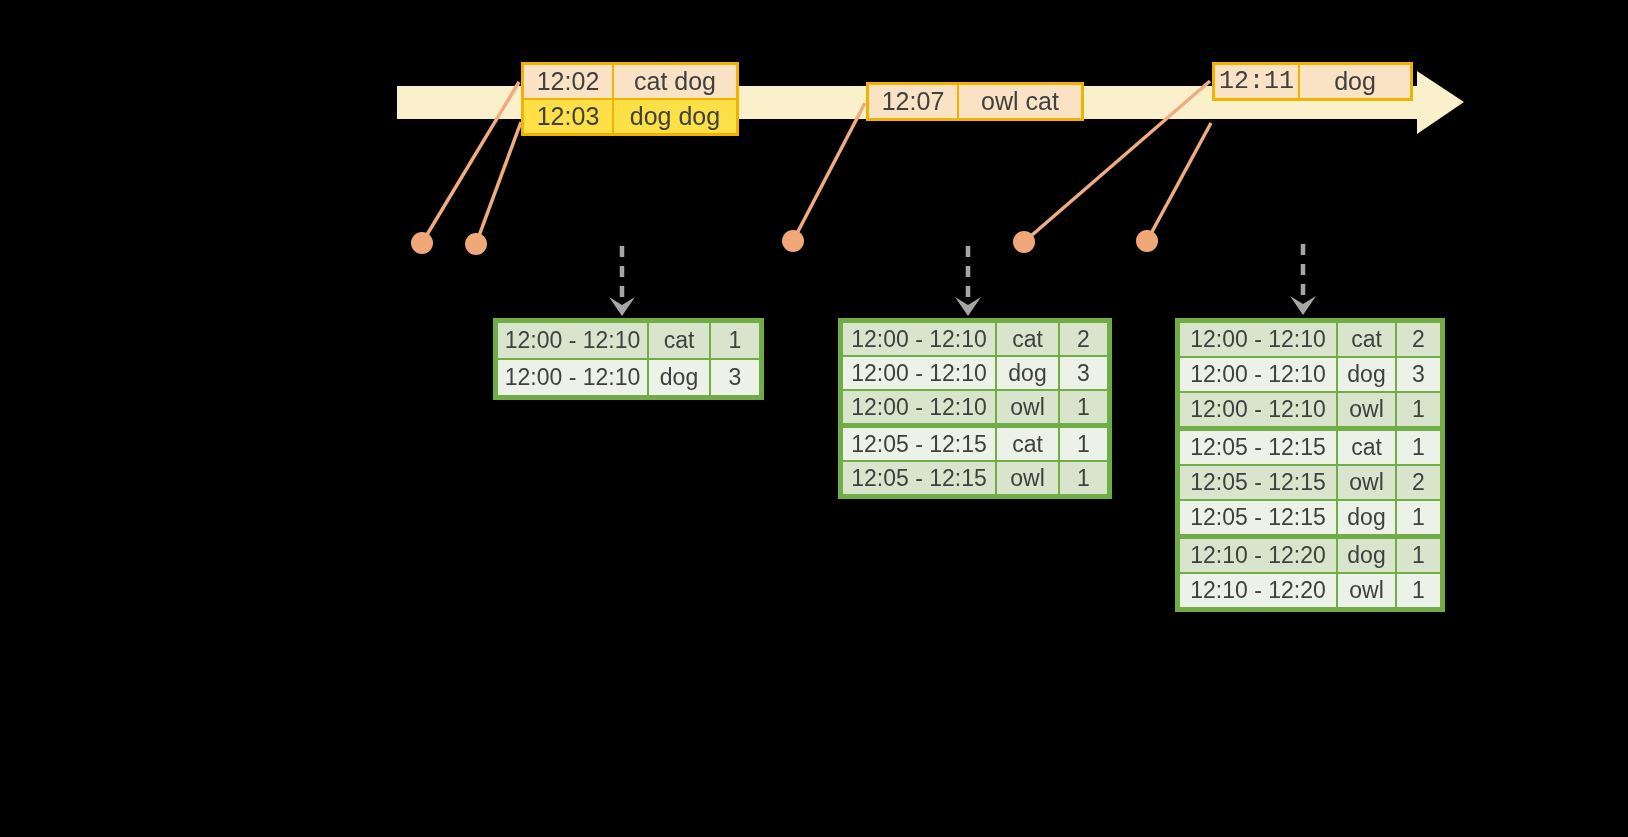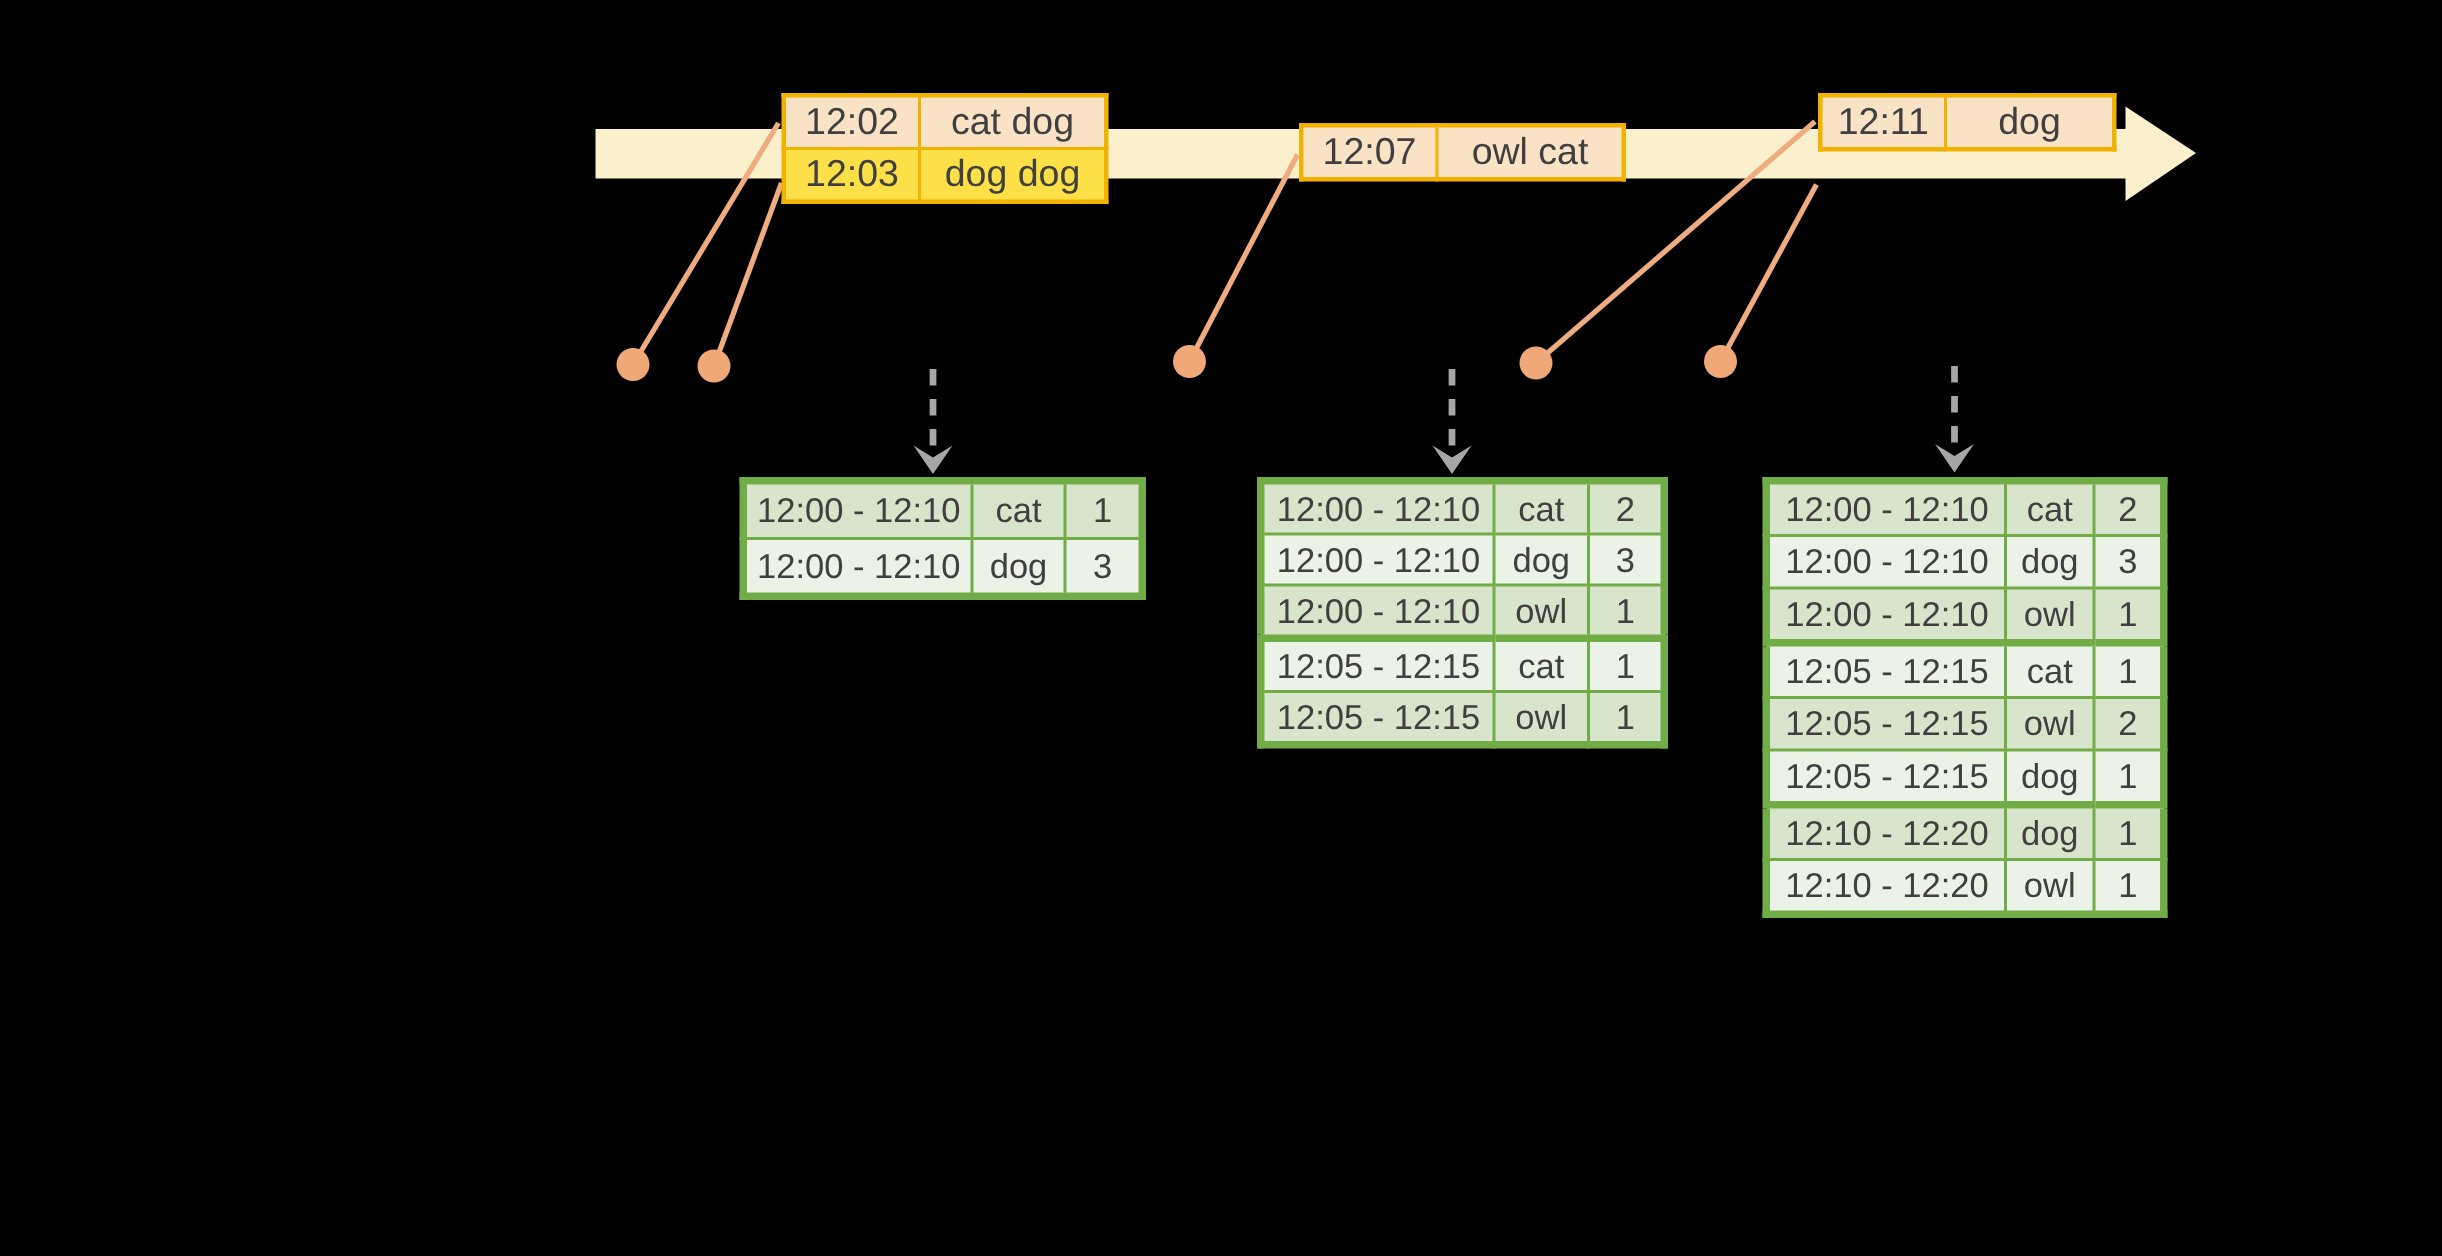--- a/index.html
+++ b/index.html
@@ -9,21 +9,21 @@
   }
   svg.overlay{position:absolute;left:0;top:0;z-index:1;}
   table{border-collapse:collapse;position:absolute;table-layout:fixed;z-index:2;}
   
   .event-table{border:3px solid #F2B200;}
   .event-table td{border:2px solid #F2B200;font-size:25px;text-align:center;height:33px;padding:0 4px;white-space:nowrap;}
   .event-table .row-peach td{background:#FAE2C4;}
   .event-table .row-cream td{background:#fde047;}
   #evt1 td:first-child,#evt2 td:first-child{width:80px;}
   #evt1 td:last-child, #evt2 td:last-child{width:114px;}
-  #evt3 td:first-child{width:73px;}
+  #evt3 td:first-child{width:73px;font-family:Liberation Mono, monospace;}
   #evt3 td:last-child{width:102px;}
   
   .result-table{border:5px solid #70AD47;padding-left:24px;}
   .result-table td{border:2px solid #70AD47;font-size:23px;text-align:center;padding:0 2px;white-space:nowrap;}
   .result-table .row-ga td{background:#D9E4CC;}
   .result-table .row-gb td{background:#ECF2E7;}
   .result-table tr.group-start td{border-top:5px solid #70AD47;}
   #res1 td{height:35px;} #res2 td{height:32px;} #res3 td{height:33px;}
   #res1 td:nth-child(1){width:145px;} #res1 td:nth-child(2){width:56px;} #res1 td:nth-child(3){width:44px;}
   #res2 td:nth-child(1){width:148px;} #res2 td:nth-child(2){width:57px;} #res2 td:nth-child(3){width:43px;}

